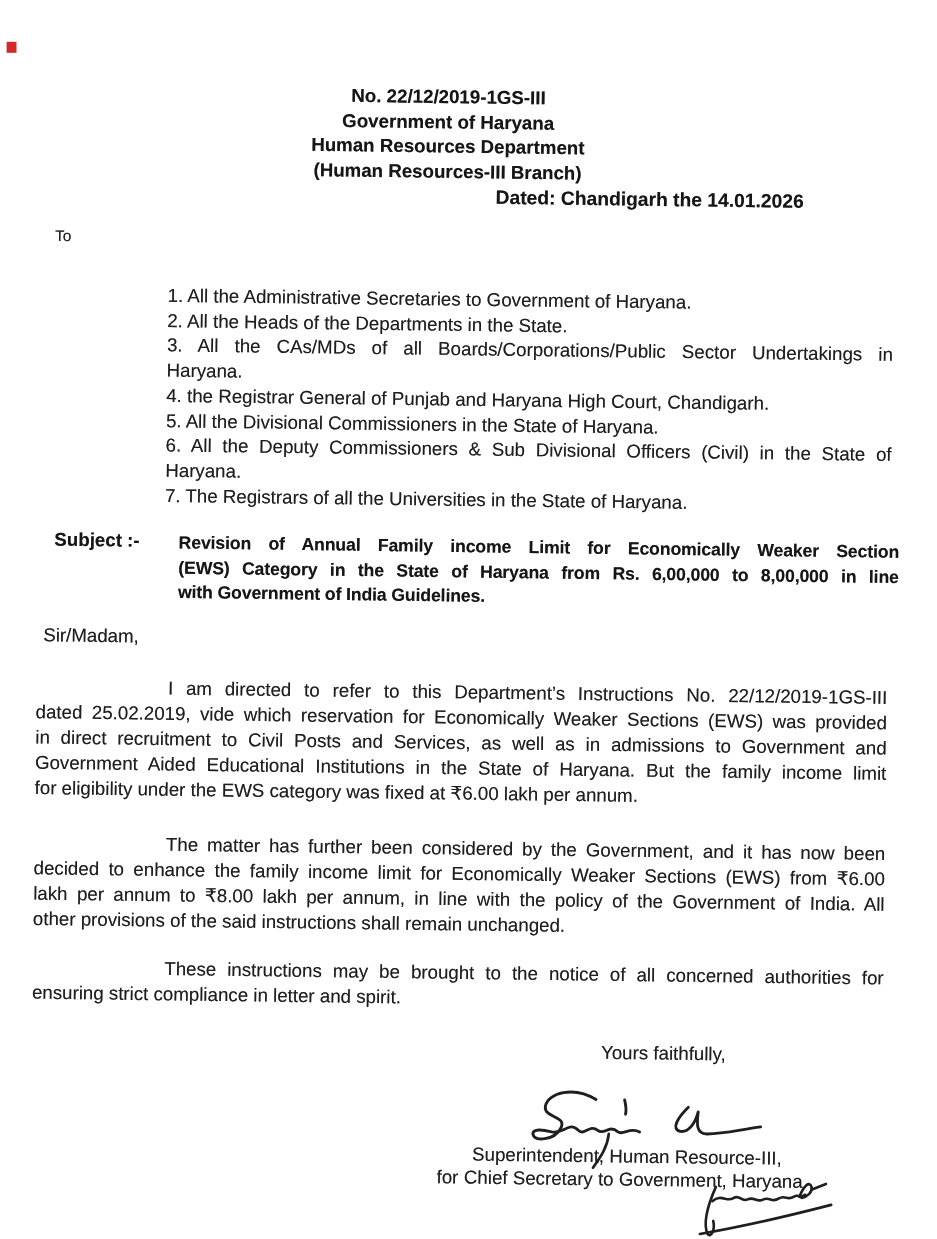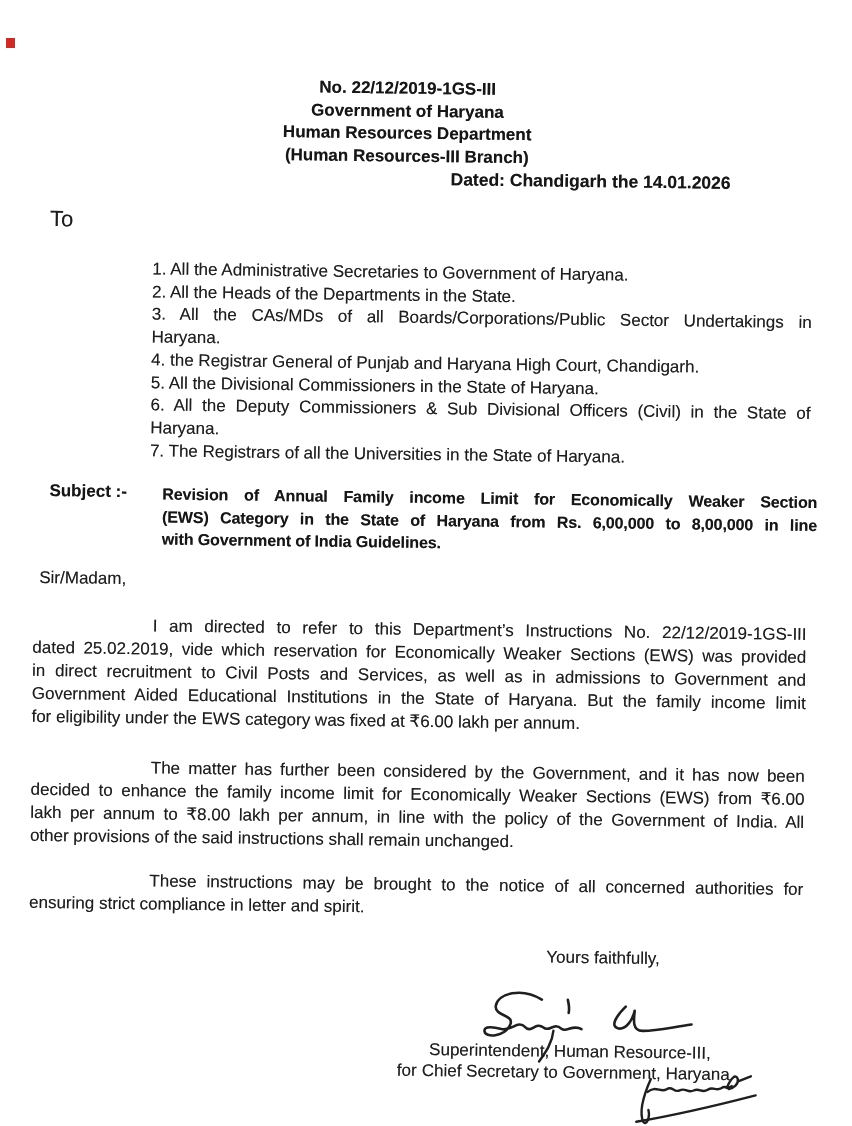--- a/index.html
+++ b/index.html
@@ -12,21 +12,21 @@
   }
   .tilt { position:absolute; inset:0; transform:rotate(0.75deg); transform-origin:430px 70px; }
   .abs { position:absolute; }
   .bold { font-weight:700; color:#161616; }
   .corner-mark { position:absolute; left:6px; top:38px; width:9px; height:10px; }
 
   .header-block { left:238px; top:78px; width:340px; text-align:center;
                   font-size:17px; line-height:22.6px; }
   .dated-line   { left:452px; top:169px; font-size:17.5px; }
 
-  .to-label     { left:52px;  top:211px; font-size:22px; }
+  .to-label     { left:52px;  top:211px; font-size:14px; }
 
   .recipients   { left:155px; top:262px; width:660px; font-size:17px; line-height:22.7px; }
   .ln { text-align:left; }
   .jl { text-align:justify; text-align-last:justify; }
 
   .subject-row    { top:486px; left:0; width:852px; }
   .subject-label  { position:absolute; left:55px;  top:0; font-size:17px; }
   .subject-text   { position:absolute; left:168px; top:1px; width:655px;
                     font-size:16px; letter-spacing:-0.1px; line-height:22.5px; }
 

